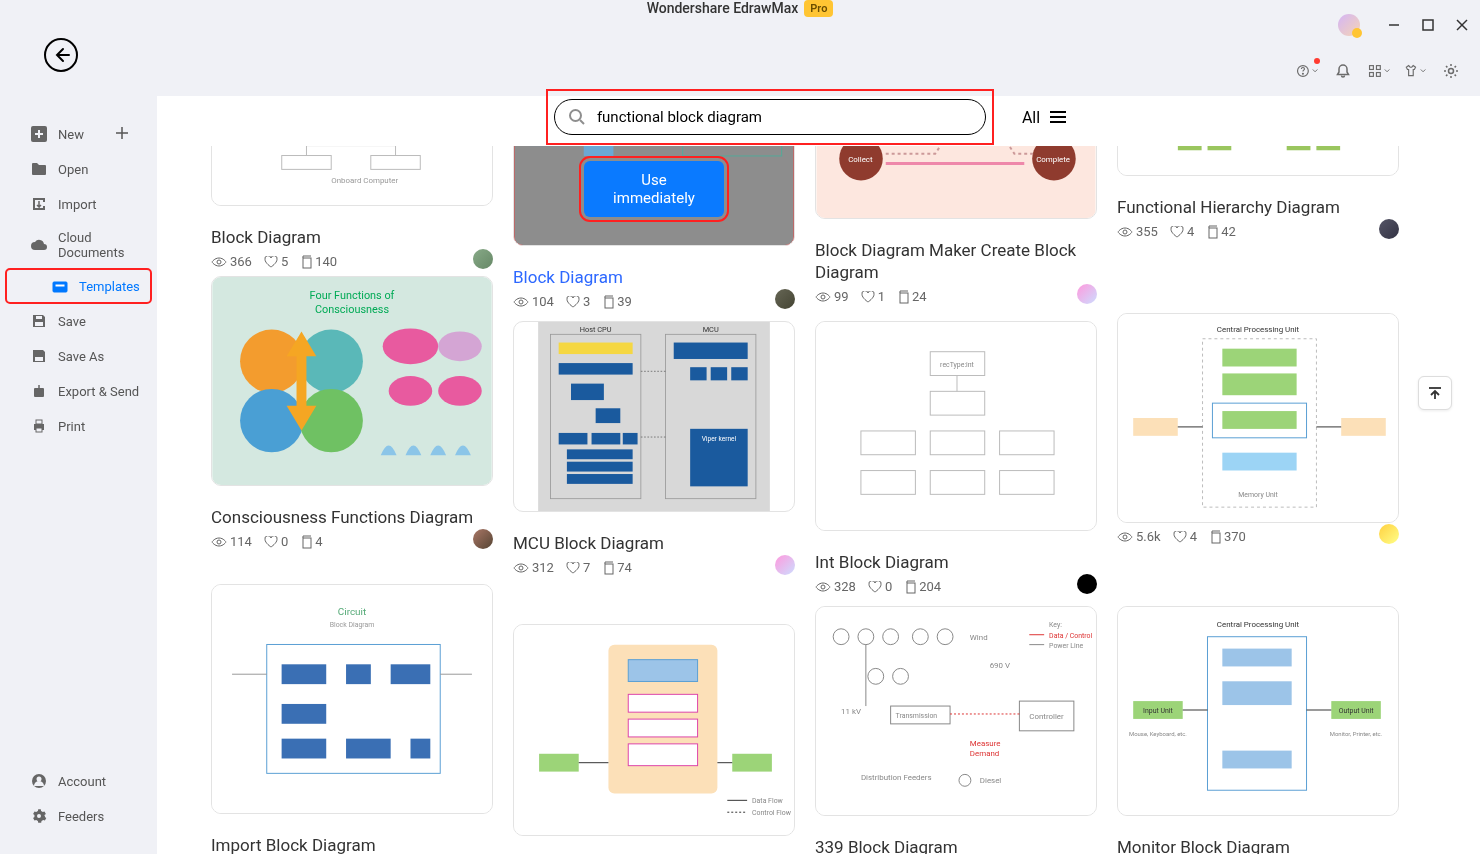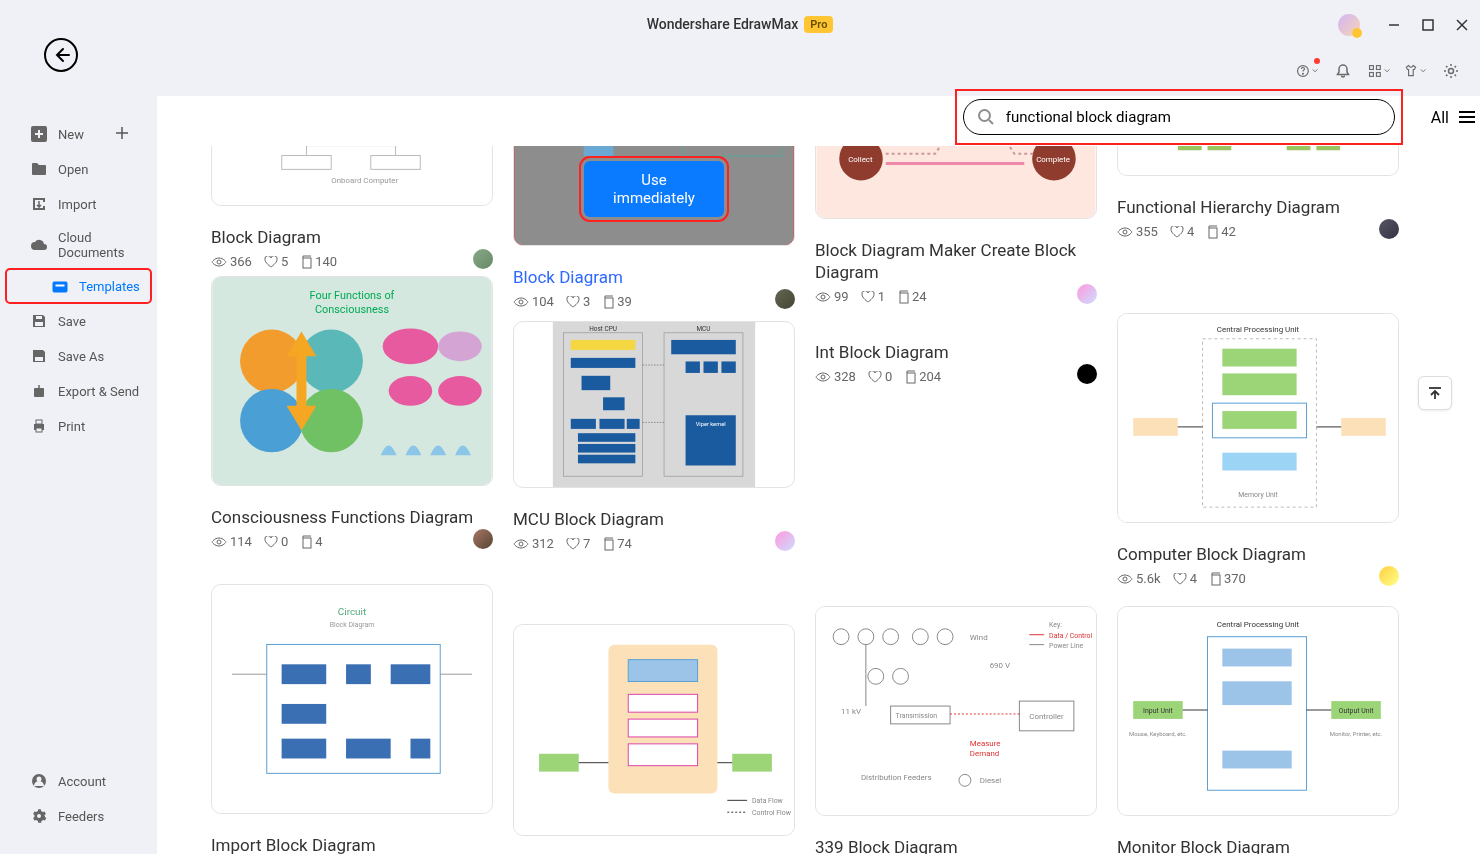--- a/index.html
+++ b/index.html
@@ -1,19 +1,19 @@
 <!DOCTYPE html>
 <html><head>
 <meta charset="utf-8">
 <style>
 * { margin: 0; padding: 0; box-sizing: border-box; font-family: -apple-system, BlinkMacSystemFont, "Segoe UI", Roboto, sans-serif; }
 body { background: #f0f1f6; width: 1480px; height: 854px; overflow: hidden; position: relative; }
 
 
-.titlebar { height: 48px; display: flex; align-items: center; justify-content: center; position: relative; }
+.titlebar { height: 48px; display: flex; align-items: flex-start; justify-content: center; position: relative; }
 .app-title { font-size: 14px; color: #333; font-weight: 500; }
 .pro-badge { background: #ffc533; color: #6b4e00; font-size: 11px; font-weight: 600; padding: 2px 6px; border-radius: 4px; margin-left: 6px; }
 .win-controls { position: absolute; right: 10px; top: 14px; display: flex; gap: 18px; align-items: center; }
 .win-btn { width: 16px; height: 16px; display: flex; align-items: center; justify-content: center; color: #333; cursor: pointer; }
 .avatar-badge { width: 22px; height: 22px; border-radius: 50%; background: linear-gradient(135deg, #d4b5f5, #f5d4b5); position: relative; margin-right: 8px; }
 .avatar-badge::after { content:''; position:absolute; right:-2px; bottom:-2px; width:10px; height:10px; background:#ffc533; border-radius:50%; }
 
 
 .toolbar-right { position: absolute; right: 18px; top: 60px; display: flex; gap: 14px; align-items: center; color: #6b6b6b; }
 .toolbar-icon { width: 22px; height: 22px; display:flex; align-items:center; justify-content:center; cursor:pointer; position:relative; }
@@ -27,21 +27,21 @@
 .sb-item { display: flex; align-items: center; padding: 8px 10px 8px 24px; font-size: 13px; color: #555; cursor: pointer; gap: 10px; border-radius: 4px; margin: 1px 6px; }
 .sb-item.active { outline: 2px solid #ff2020; outline-offset: -1px; padding-left: 45px; }
 .sb-item.active .sb-label { color: #0078ff; }
 .sb-item.active svg { stroke: #0078ff; fill: #0078ff; }
 .sb-icon { width: 18px; height: 18px; flex: none; display:flex; align-items:center; justify-content:center; }
 .sb-footer { position: absolute; bottom: 20px; left: 0; width: 100%; }
 .new-plus { margin-left: auto; margin-right: 12px; color: #555; }
 
 
 .main { position: absolute; left: 157px; top: 96px; right: 0; bottom: 0; background: #fff; }
-.search-row { position: absolute; top: -3px; left: 0; right: 4px; height: 48px; display:flex; align-items:center; justify-content:flex-end; gap: 36px; }
+.search-row { position: absolute; top: -3px; left: 0; right: 16px; height: 48px; display:flex; align-items:center; justify-content:center; gap: 36px; }
 .search-wrap { position: relative; }
 .search-hl { position:absolute; left:-8px; top:-10px; right:-8px; bottom:-10px; border:2px solid #ff2020; }
 .search-input { width: 432px; height: 36px; border: 1.5px solid #000; border-radius: 22px; padding: 0 16px 0 42px; font-size: 15px; background:#fff; outline:none; }
 .search-icon { position:absolute; left:14px; top:9px; color:#8e8e8e; }
 .all-btn { display:flex; align-items:center; gap:9px; font-size:16px; color:#000; cursor:pointer; }
 
 
 .grid { position: absolute; top: 50px; left: 54px; right: 40px; bottom: 0; overflow: hidden; }
 .card { position: absolute; width: 282px; }
 .thumb { width: 282px; height: 190px; background: #fff; border: 1px solid #e3e3e3; border-radius: 10px; overflow:hidden; display:flex; align-items:center; justify-content:center; }
@@ -489,21 +489,21 @@
               <rect x="3" y="3" width="8" height="10"></rect>
               <path d="M3 3V1h8"></path>
             </svg>
             <span>4</span>
           </span>
       </div>
       <div class="card-avatar" style="right:0; bottom:0; background:linear-gradient(135deg,#a76,#543)"></div>
     </div>
 
     <div class="card" style="left:302px; top:175px">
-      <div class="thumb" style="height:167px">
+      <div class="thumb" style="height:191px">
         <svg viewBox="0 0 282 230">
             <rect width="282" height="230" fill="#d8d8d8"></rect>
         <rect x="15" y="15" width="110" height="200" fill="none" stroke="#999"></rect>
             <rect x="155" y="15" width="110" height="200" fill="none" stroke="#999"></rect>
         <text x="70" y="12" font-size="9" fill="#333" text-anchor="middle">Host CPU</text>
             <text x="210" y="12" font-size="9" fill="#333" text-anchor="middle">MCU</text>
         <rect x="25" y="25" width="90" height="14" fill="#f5d742"></rect>
             <rect x="165" y="25" width="90" height="20" fill="#1a5a9e"></rect>
         <rect x="25" y="50" width="90" height="14" fill="#1a5a9e"></rect>
             <rect x="185" y="55" width="20" height="16" fill="#1a5a9e"></rect>
@@ -543,20 +543,35 @@
               <rect x="3" y="3" width="8" height="10"></rect>
               <path d="M3 3V1h8"></path>
             </svg>
             <span>74</span>
           </span>
       </div>
       <div class="card-avatar" style="right:0; bottom:0; background:linear-gradient(135deg,#f9d,#cdf)"></div>
     </div>
 
     <div class="card" style="left:604px; top:175px">
+      <div class="thumb" style="height:210px">
+        <svg viewBox="0 0 282 210">
+            <rect width="282" height="210" fill="#fff"></rect>
+        <rect x="115" y="30" width="55" height="24" fill="none" stroke="#bbb"></rect>
+            <line x1="142" y1="54" x2="142" y2="70" stroke="#bbb"></line>
+        <rect x="115" y="70" width="55" height="24" fill="none" stroke="#bbb"></rect>
+        <rect x="45" y="110" width="55" height="24" fill="none" stroke="#bbb"></rect>
+            <rect x="115" y="110" width="55" height="24" fill="none" stroke="#bbb"></rect>
+            <rect x="185" y="110" width="55" height="24" fill="none" stroke="#bbb"></rect>
+        <rect x="45" y="150" width="55" height="24" fill="none" stroke="#bbb"></rect>
+            <rect x="115" y="150" width="55" height="24" fill="none" stroke="#bbb"></rect>
+            <rect x="185" y="150" width="55" height="24" fill="none" stroke="#bbb"></rect>
+        <text x="142" y="45" font-size="7" fill="#888" text-anchor="middle">recType:int</text>
+          </svg>
+      </div>
       <div class="card-title">Int Block Diagram</div>
       <div class="stats">
         <span class="stat">
             <svg width="16" height="12" viewBox="0 0 16 12" fill="none" stroke="#666">
               <path d="M1 6s2.5-4 7-4 7 4 7 4-2.5 4-7 4-7-4-7-4z"></path>
               <circle cx="8" cy="6" r="2"></circle>
             </svg>
             <span>328</span>
           </span>
         <span class="stat">
@@ -586,21 +601,20 @@
             <rect x="105" y="60" width="75" height="22" fill="#9cd478"></rect>
         <rect x="95" y="90" width="95" height="35" fill="none" stroke="#5a9fd4"></rect>
             <rect x="105" y="98" width="75" height="18" fill="#9cd478"></rect>
         <rect x="105" y="140" width="75" height="18" fill="#9cd4f5"></rect>
         <rect x="15" y="105" width="45" height="18" fill="#fce0b8"></rect>
             <rect x="225" y="105" width="45" height="18" fill="#fce0b8"></rect>
         <text x="141" y="185" font-size="7" fill="#888" text-anchor="middle">Memory Unit</text>
         <path d="M60 114 h25 M200 114 h25" stroke="#333" stroke-width="1"></path>
           </svg>
       </div>
-      <div class="card-title">Computer Block Diagram</div>
       <div class="stats">
         <span class="stat">
             <svg width="16" height="12" viewBox="0 0 16 12" fill="none" stroke="#666">
               <path d="M1 6s2.5-4 7-4 7 4 7 4-2.5 4-7 4-7-4-7-4z"></path>
               <circle cx="8" cy="6" r="2"></circle>
             </svg>
             <span>5.6k</span>
           </span>
         <span class="stat">
             <svg width="14" height="12" viewBox="0 0 14 12" fill="none" stroke="#666">

